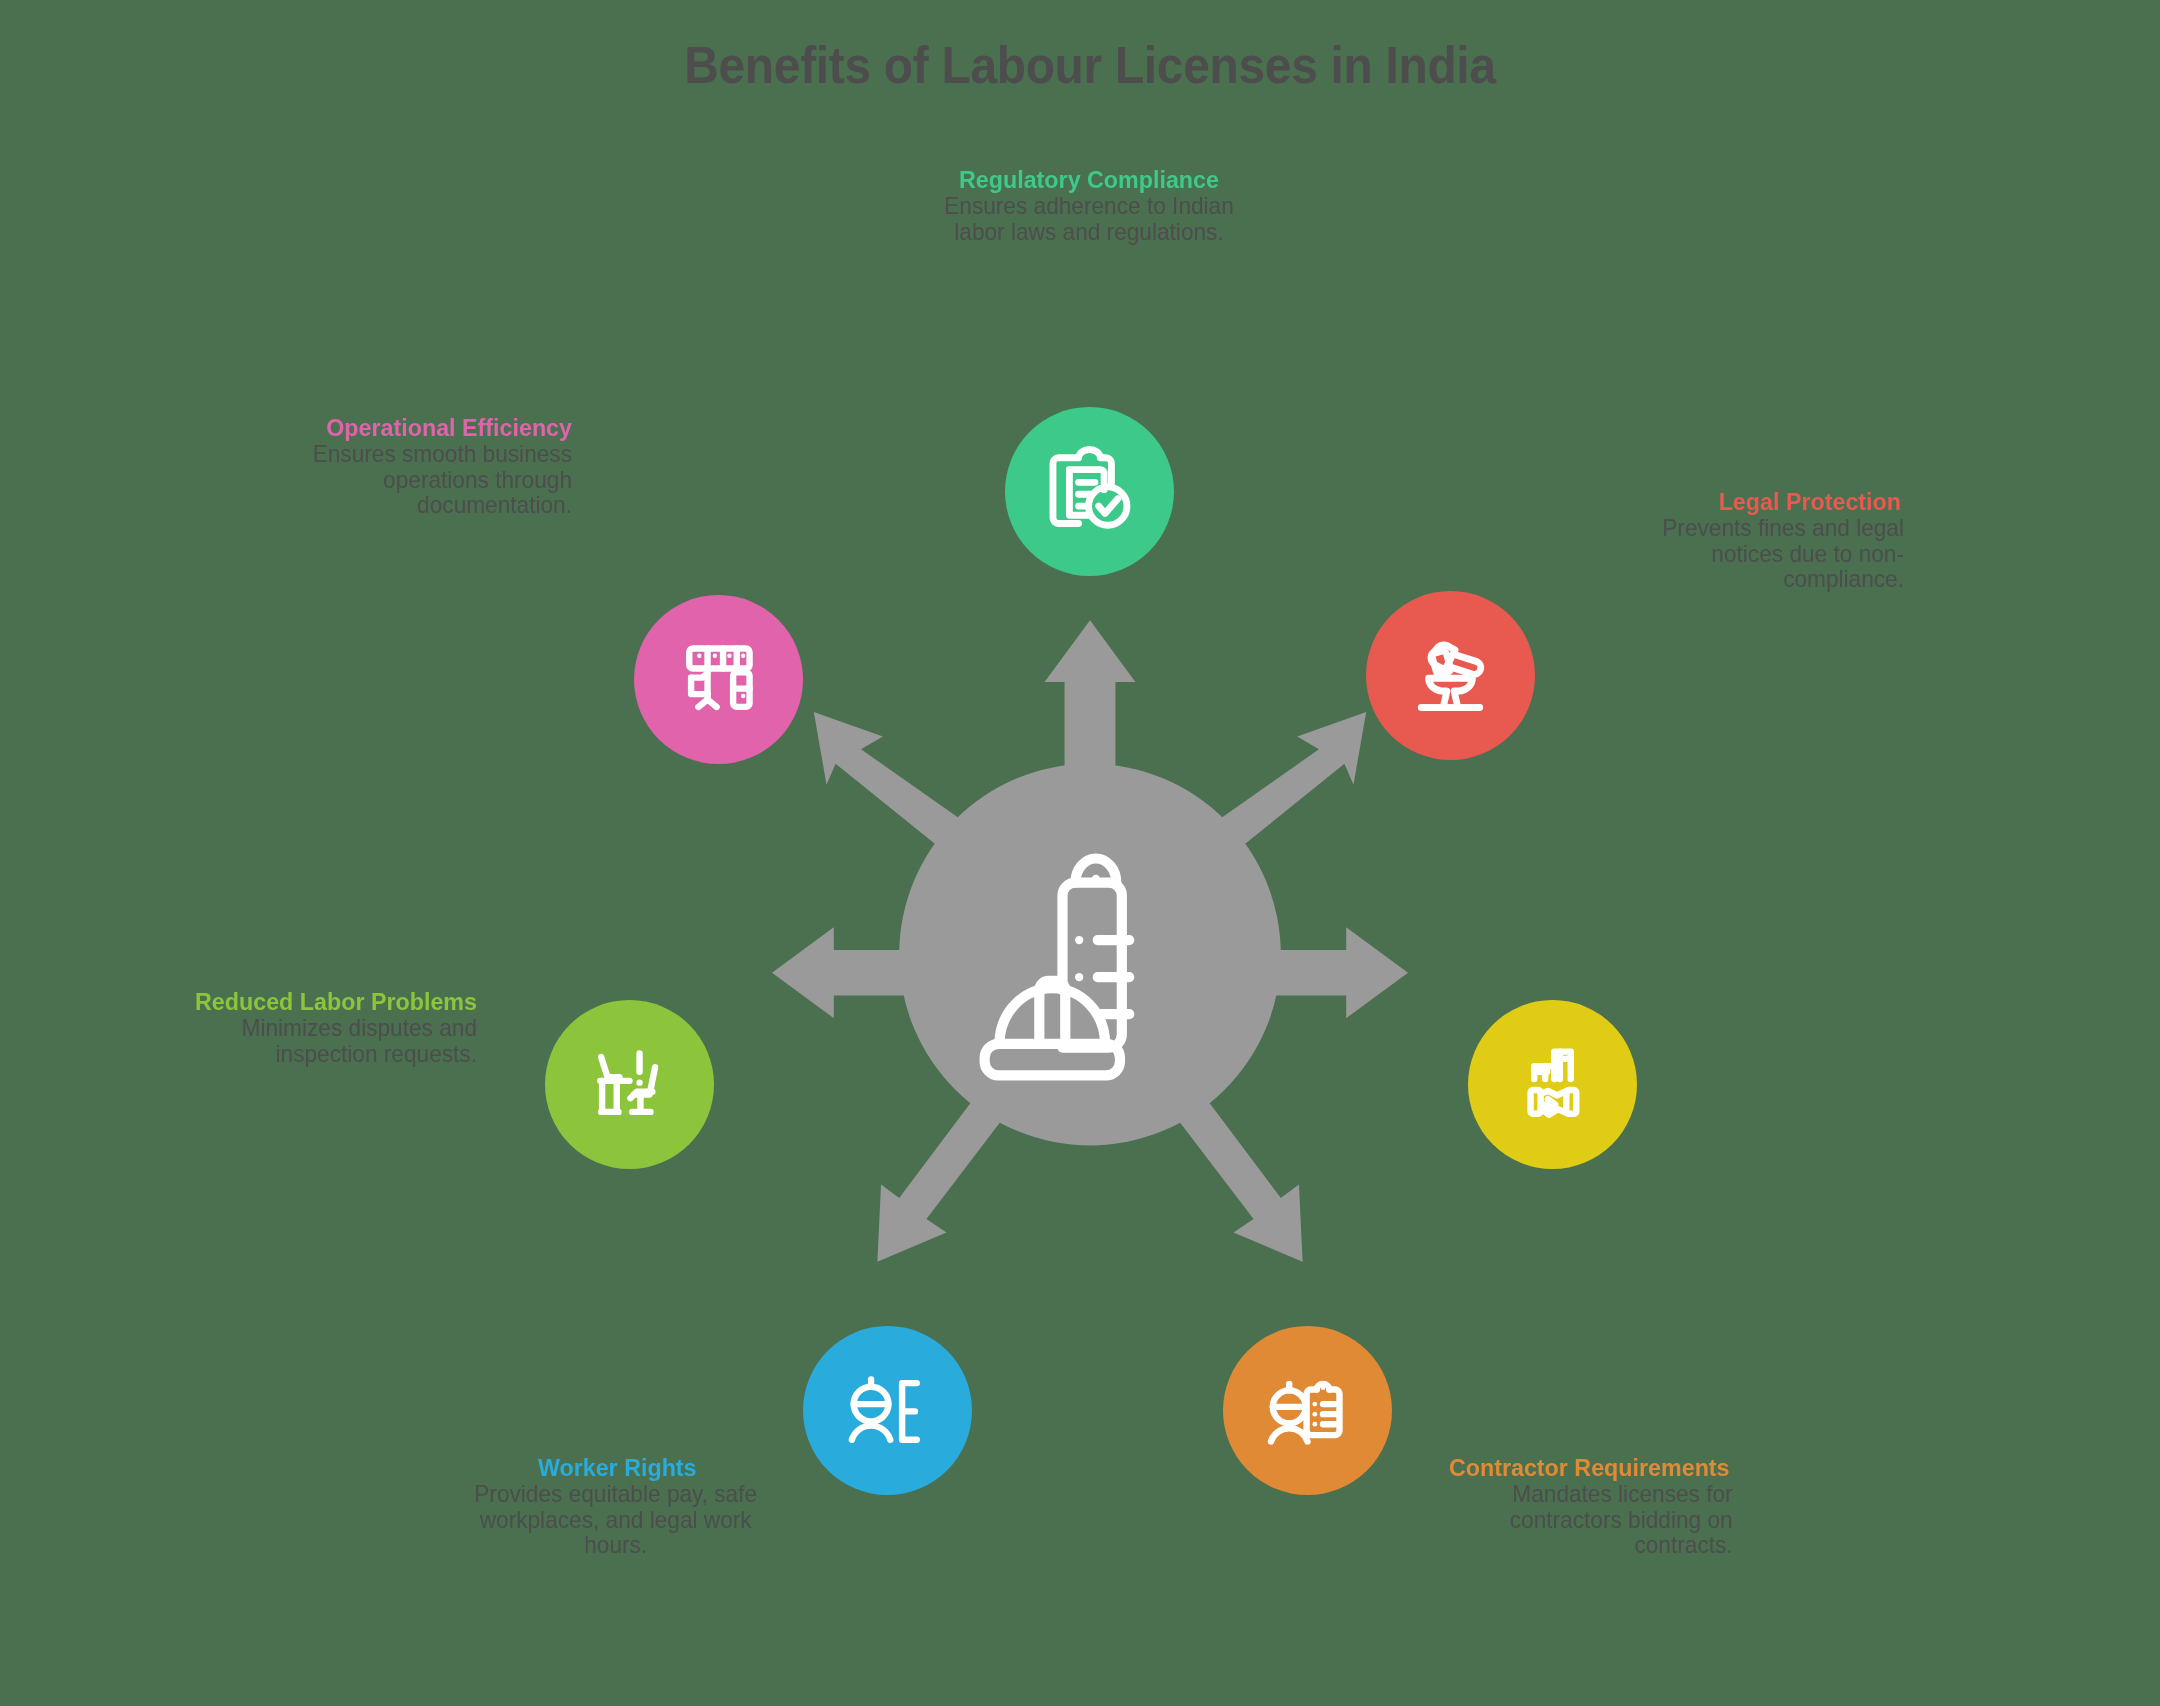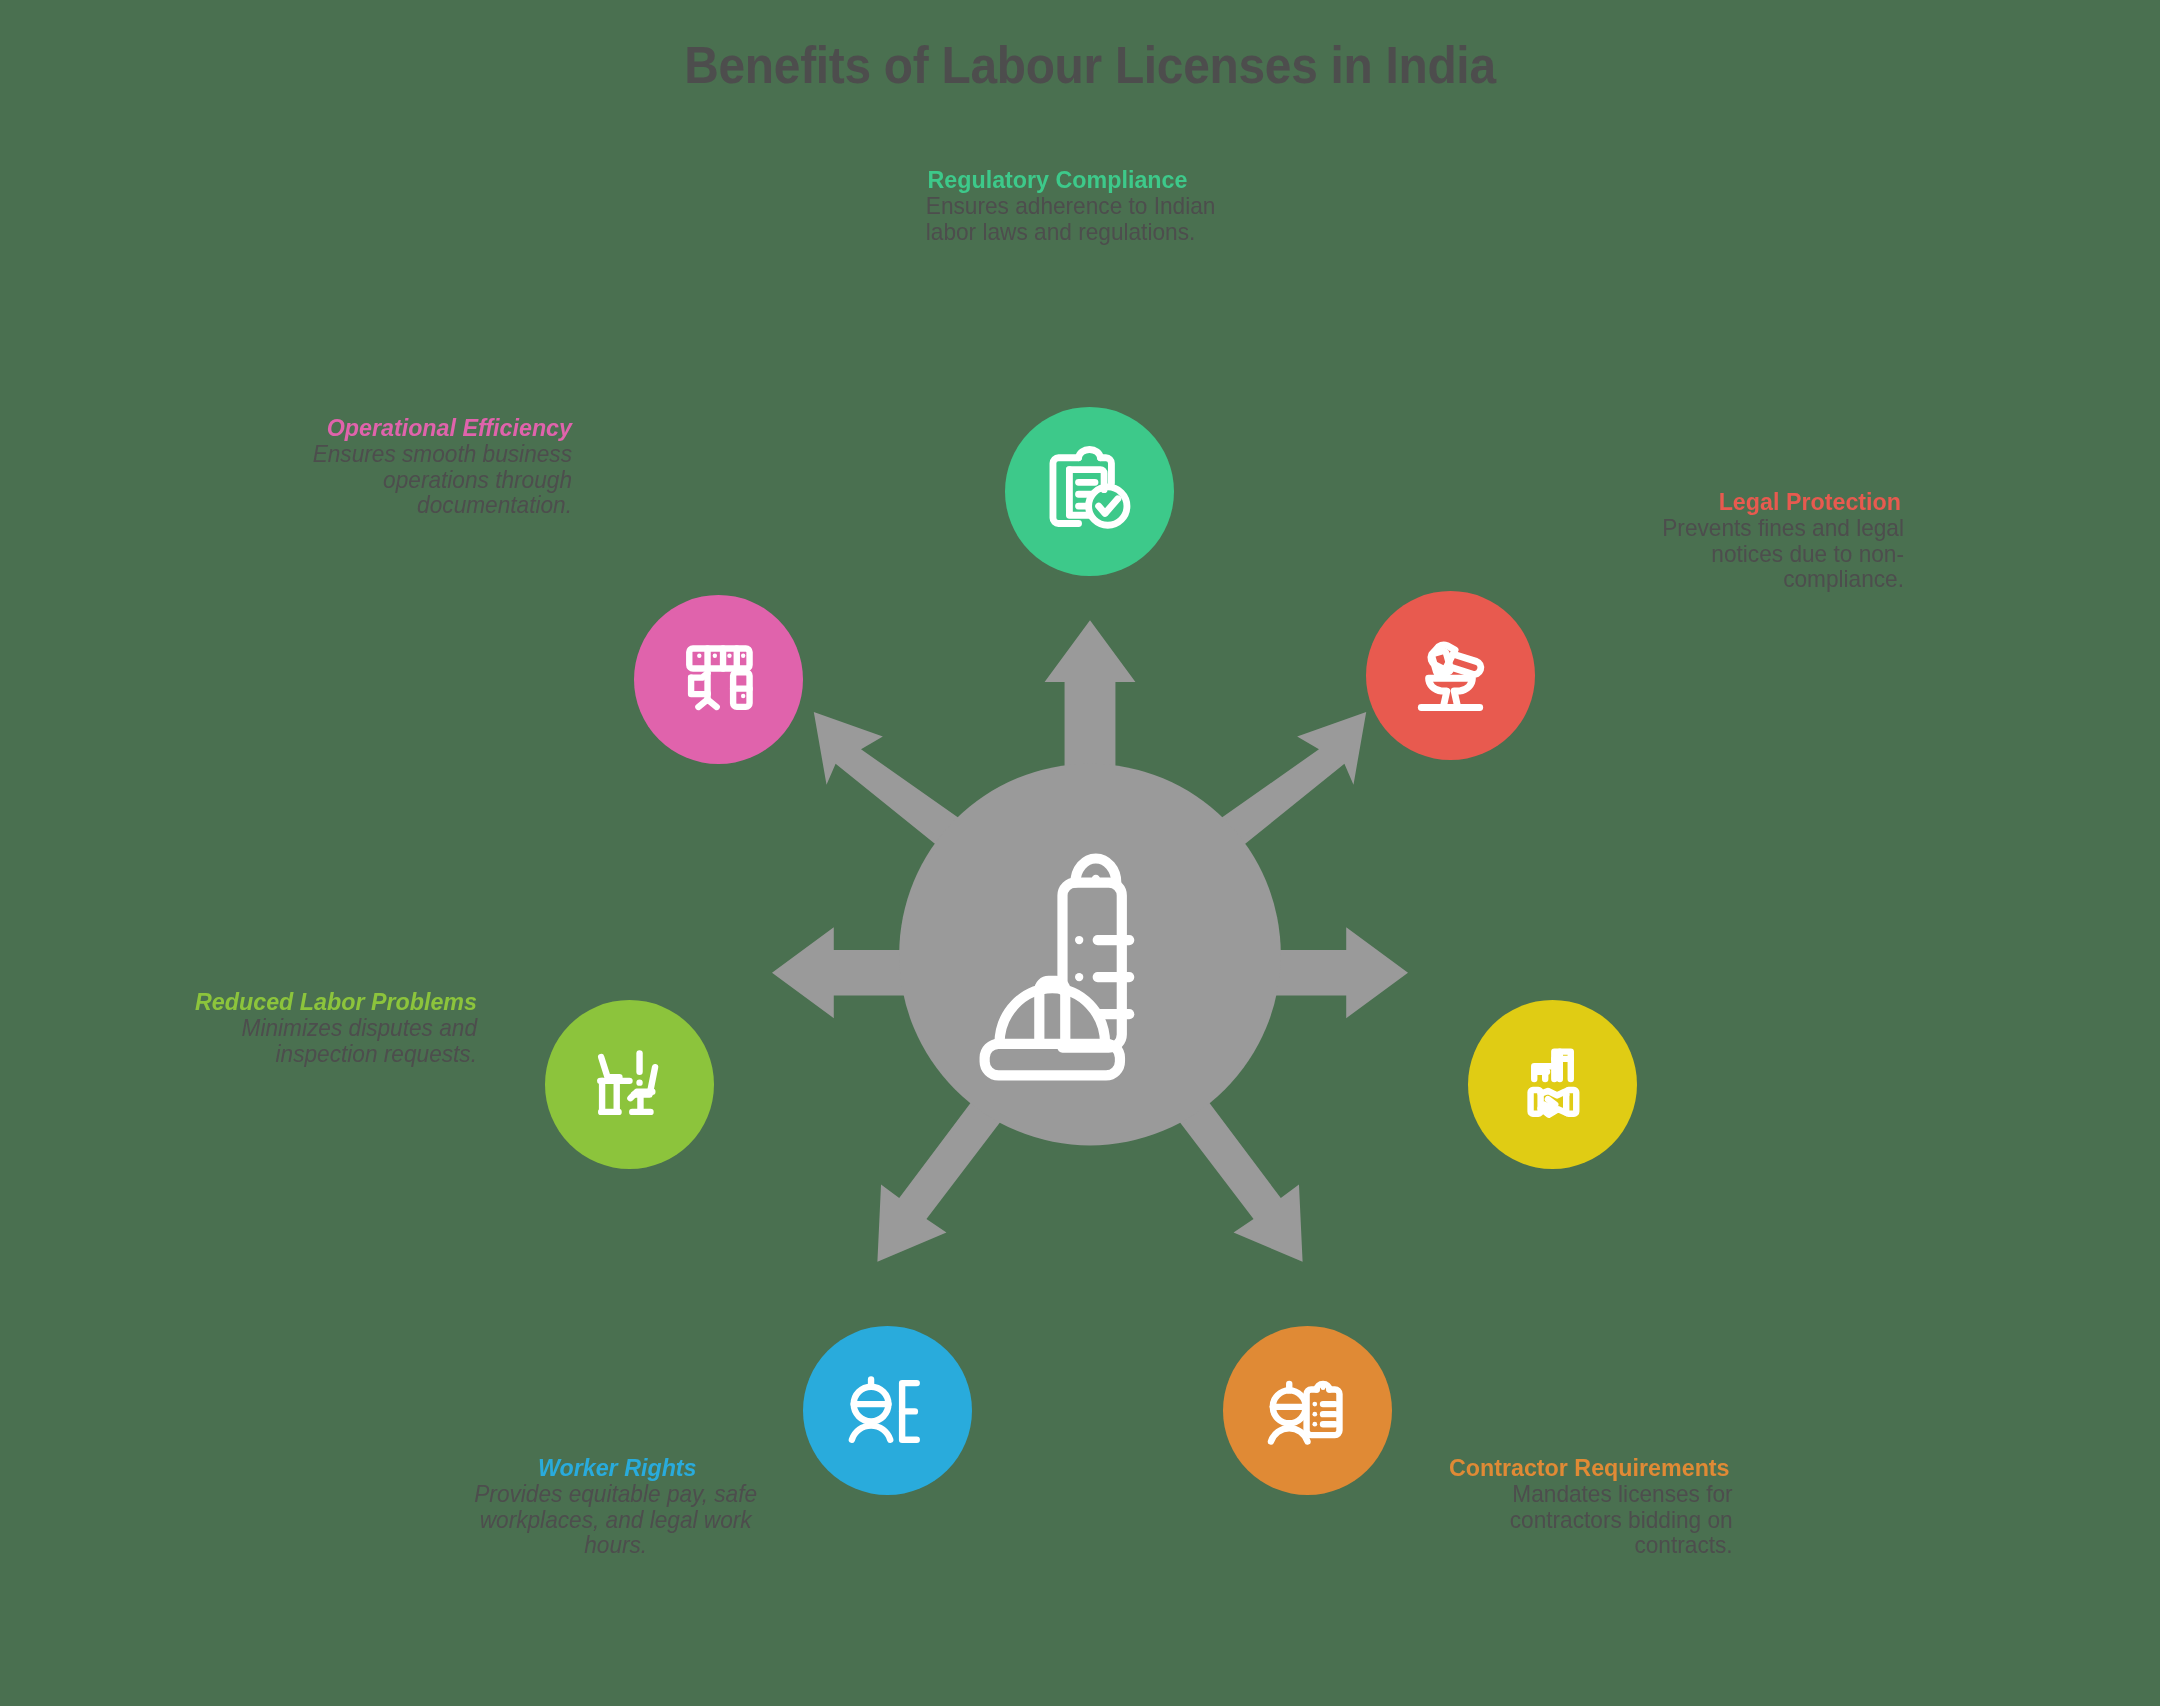--- a/index.html
+++ b/index.html
@@ -66,22 +66,22 @@
     margin-bottom: 1.8px;
     transform: scaleX(0.95);
   }
   .label-body {
     font-size: 23.6px;
     color: #4d4d4d;
     line-height: 1.08;
     transform: scaleX(0.96);
   }
   .ta-left   { text-align: right;   }
-  .ta-right  { text-align: right; font-style: italic;  }
-  .ta-center { }
+  .ta-right  { text-align: right;  }
+  .ta-center { text-align: center; }
   .tr-right  { transform-origin: right center; }
   .tr-left   { transform-origin: left center; }
   .tr-center { transform-origin: center center; }
 </style>
 </head>
 <body>
 
 <div id="stage">
 
   <div id="page-title">Benefits of Labour Licenses in India</div>

